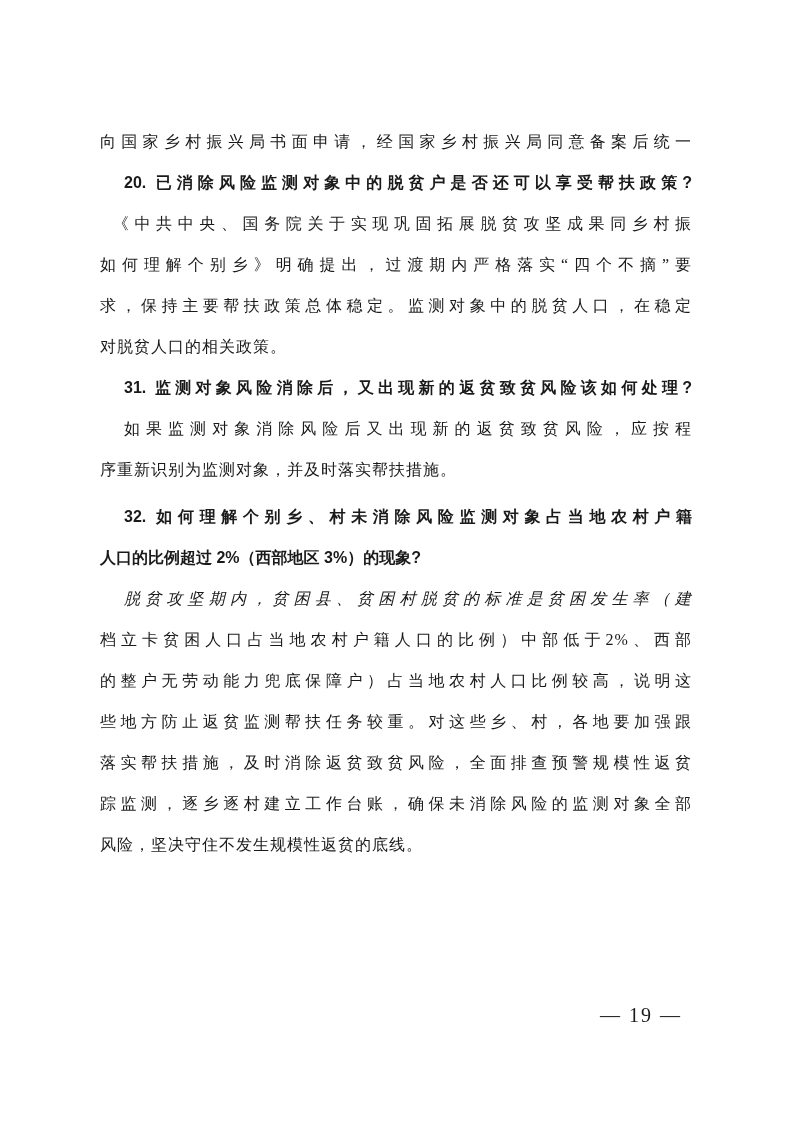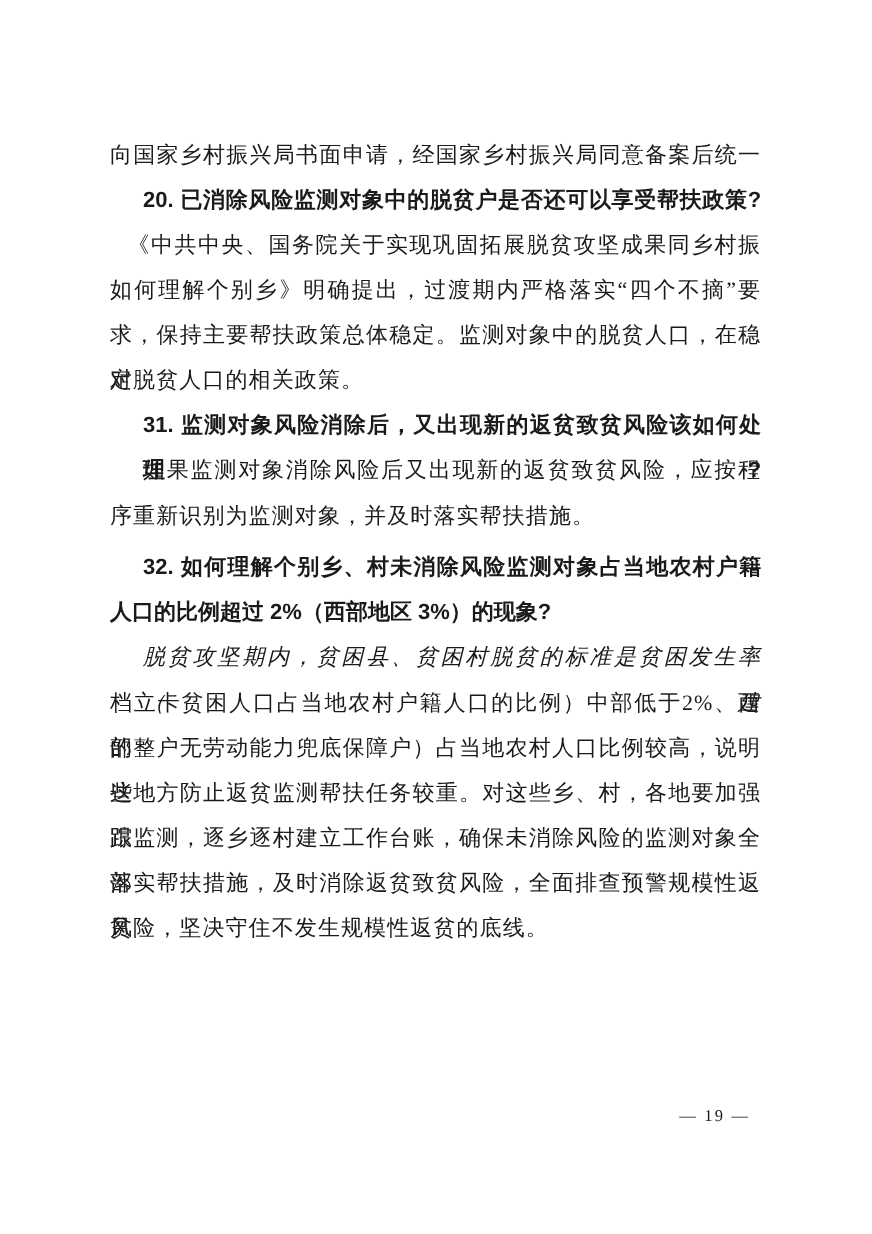--- a/index.html
+++ b/index.html
@@ -20,21 +20,21 @@
     overflow: hidden;
   }
   .text-block {
     position: absolute;
     left: 100px;
     top: 121px;
     width: 592px;
     color: #1a1a1a;
   }
   .line {
-    font-size: 20px;
+    font-size: 16px;
     line-height: 41px;
     height: 41px;
     letter-spacing: 1px;
     white-space: nowrap;
     font-family: "Liberation Serif", "DejaVu Serif", serif;
   }
   .line.fill {
     white-space: normal;
     text-align: justify;
     text-align-last: justify;
@@ -44,21 +44,21 @@
     font-weight: bold;
     letter-spacing: 0;
     font-family: "Liberation Sans", "DejaVu Sans", sans-serif;
   }
   .page-number {
     position: absolute;
     top: 1000px;
     left: 100px;
     width: 582px;
     text-align: right;
-    font-size: 15px;
+    font-size: 20px;
     line-height: 30px;
     letter-spacing: 2px;
     color: #1a1a1a;
     font-family: "Liberation Serif", "DejaVu Serif", serif;
   }
 </style>
 </head>
 <body>
 
 <div class="page" style="background: rgb(255, 255, 255);">
@@ -71,18 +71,18 @@
       <div class="line">对脱贫人口的相关政策。</div>
       <div class="line heading fill" style="padding-left: 1.5em;">31. 监测对象风险消除后，又出现新的返贫致贫风险该如何处理?</div>
       <div class="line fill" style="padding-left: 1.5em;">如果监测对象消除风险后又出现新的返贫致贫风险，应按程</div>
       <div class="line">序重新识别为监测对象，并及时落实帮扶措施。</div>
       <div class="line heading fill" style="padding-left: 1.5em; margin-top: 6px;">32. 如何理解个别乡、村未消除风险监测对象占当地农村户籍</div>
       <div class="line heading">人口的比例超过 2%（西部地区 3%）的现象?</div>
       <div class="line fill" style="padding-left: 1.5em; font-style: italic;">脱贫攻坚期内，贫困县、贫困村脱贫的标准是贫困发生率（建</div>
       <div class="line fill">档立卡贫困人口占当地农村户籍人口的比例）中部低于2%、西部</div>
       <div class="line fill">的整户无劳动能力兜底保障户）占当地农村人口比例较高，说明这</div>
       <div class="line fill">些地方防止返贫监测帮扶任务较重。对这些乡、村，各地要加强跟</div>
+      <div class="line fill">落实帮扶措施，及时消除返贫致贫风险，全面排查预警规模性返贫</div>
       <div class="line fill">踪监测，逐乡逐村建立工作台账，确保未消除风险的监测对象全部</div>
-      <div class="line fill">落实帮扶措施，及时消除返贫致贫风险，全面排查预警规模性返贫</div>
       <div class="line">风险，坚决守住不发生规模性返贫的底线。</div>
     </div>
   <div class="page-number" style="color: rgb(26, 26, 26);">— 19 —</div>
 </div>
 
 </body></html>

